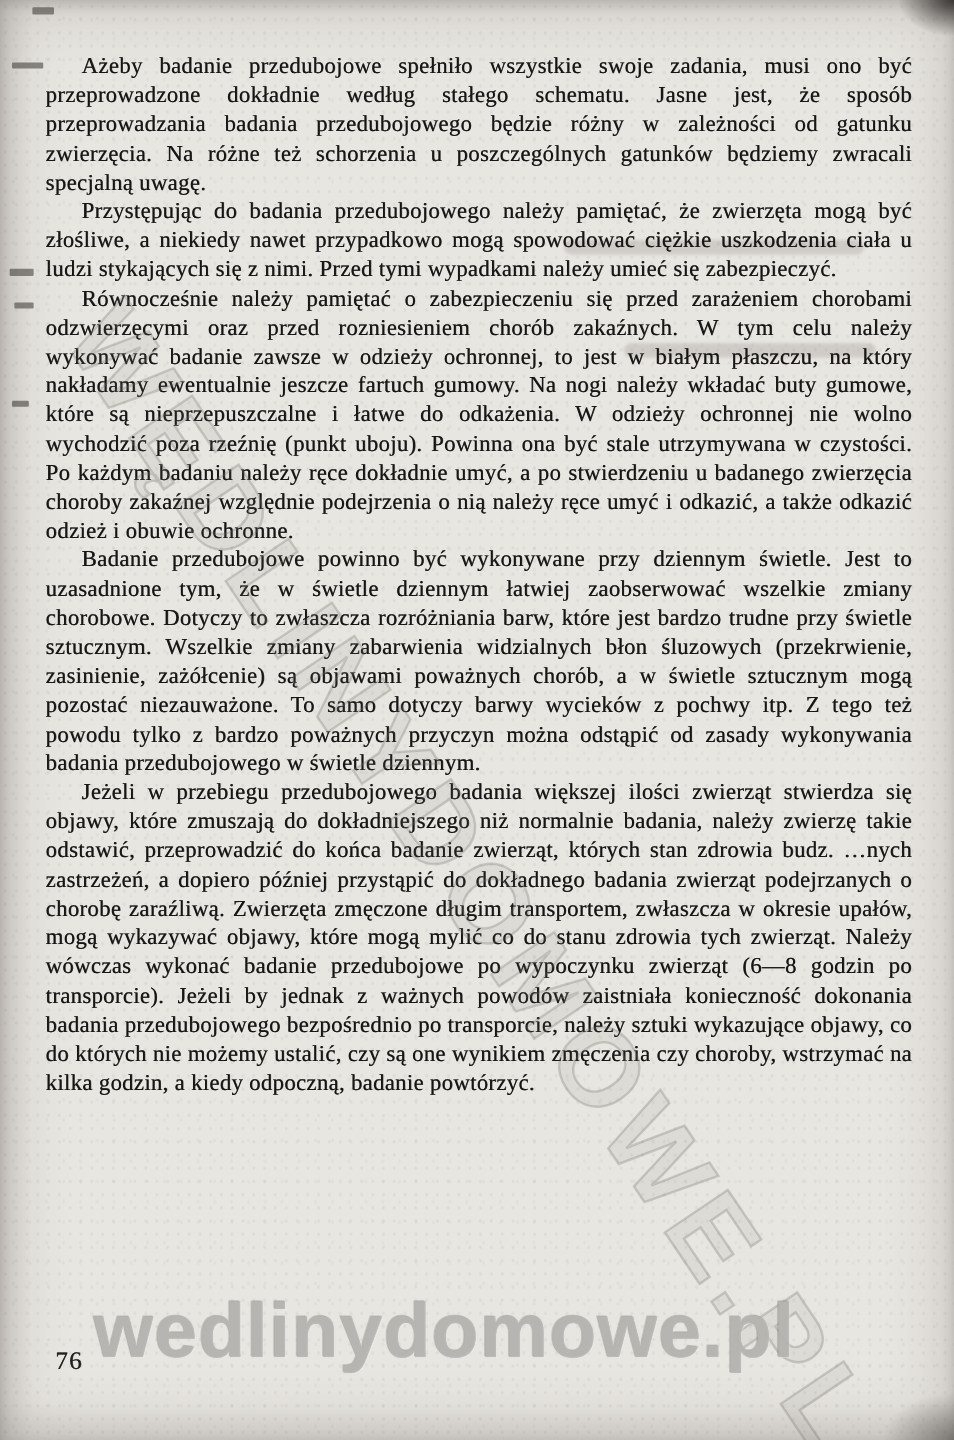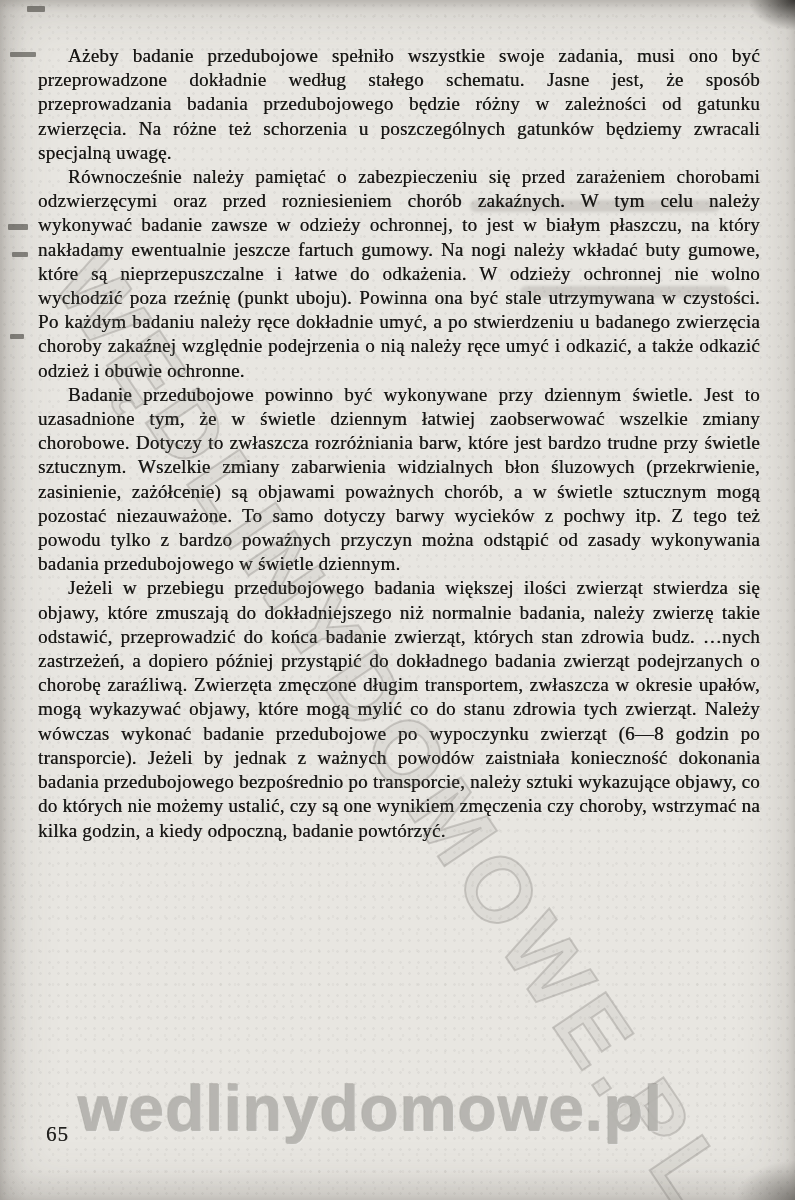--- a/index.html
+++ b/index.html
@@ -87,23 +87,24 @@
   <div class="mark m2"></div>
   <div class="mark m3"></div>
   <div class="mark m4"></div>
   <div class="corner-tr"></div>
   <div class="corner-br"></div>
   <div class="bleed b1"></div>
   <div class="bleed b2"></div>
 
   <div class="text-block" id="paragraphs">
       <p>Ażeby badanie przedubojowe spełniło wszystkie swoje zadania, musi ono być przeprowadzone dokładnie według stałego schematu. Jasne jest, że sposób przeprowadzania badania przedubojowego będzie różny w zależności od gatunku zwierzęcia. Na różne też schorzenia u poszczególnych gatunków będziemy zwracali specjalną uwagę.</p>
+      <p>Przystępując do badania przedubojowego należy pamiętać, że zwierzęta mogą być złośliwe, a niekiedy nawet przypadkowo mogą spowodować ciężkie uszkodzenia ciała u ludzi stykających się z nimi. Przed tymi wypadkami należy umieć się zabezpieczyć.</p>
       <p>Równocześnie należy pamiętać o zabezpieczeniu się przed zarażeniem chorobami odzwierzęcymi oraz przed rozniesieniem chorób zakaźnych. W tym celu należy wykonywać badanie zawsze w odzieży ochronnej, to jest w białym płaszczu, na który nakładamy ewentualnie jeszcze fartuch gumowy. Na nogi należy wkładać buty gumowe, które są nieprzepuszczalne i łatwe do odkażenia. W odzieży ochronnej nie wolno wychodzić poza rzeźnię (punkt uboju). Powinna ona być stale utrzymywana w czystości. Po każdym badaniu należy ręce dokładnie umyć, a po stwierdzeniu u badanego zwierzęcia choroby zakaźnej względnie podejrzenia o nią należy ręce umyć i odkazić, a także odkazić odzież i obuwie ochronne.</p>
       <p>Badanie przedubojowe powinno być wykonywane przy dziennym świetle. Jest to uzasadnione tym, że w świetle dziennym łatwiej zaobserwować wszelkie zmiany chorobowe. Dotyczy to zwłaszcza rozróżniania barw, które jest bardzo trudne przy świetle sztucznym. Wszelkie zmiany zabarwienia widzialnych błon śluzowych (przekrwienie, zasinienie, zażółcenie) są objawami poważnych chorób, a w świetle sztucznym mogą pozostać niezauważone. To samo dotyczy barwy wycieków z pochwy itp. Z tego też powodu tylko z bardzo poważnych przyczyn można odstąpić od zasady wykonywania badania przedubojowego w świetle dziennym.</p>
       <p>Jeżeli w przebiegu przedubojowego badania większej ilości zwierząt stwierdza się objawy, które zmuszają do dokładniejszego niż normalnie badania, należy zwierzę takie odstawić, przeprowadzić do końca badanie zwierząt, których stan zdrowia budz. …nych zastrzeżeń, a dopiero później przystąpić do dokładnego badania zwierząt podejrzanych o chorobę zaraźliwą. Zwierzęta zmęczone długim transportem, zwłaszcza w okresie upałów, mogą wykazywać objawy, które mogą mylić co do stanu zdrowia tych zwierząt. Należy wówczas wykonać badanie przedubojowe po wypoczynku zwierząt (6—8 godzin po transporcie). Jeżeli by jednak z ważnych powodów zaistniała konieczność dokonania badania przedubojowego bezpośrednio po transporcie, należy sztuki wykazujące objawy, co do których nie możemy ustalić, czy są one wynikiem zmęczenia czy choroby, wstrzymać na kilka godzin, a kiedy odpoczną, badanie powtórzyć.</p>
     </div>
 
   <div class="watermark-diag">WĘDLINYDOMOWE.PL</div>
 
   <div class="watermark-bottom">wedlinydomowe.pl</div>
 
-  <div class="page-number">65</div>
+  <div class="page-number">76</div>
 </div>
 
 </body></html>

